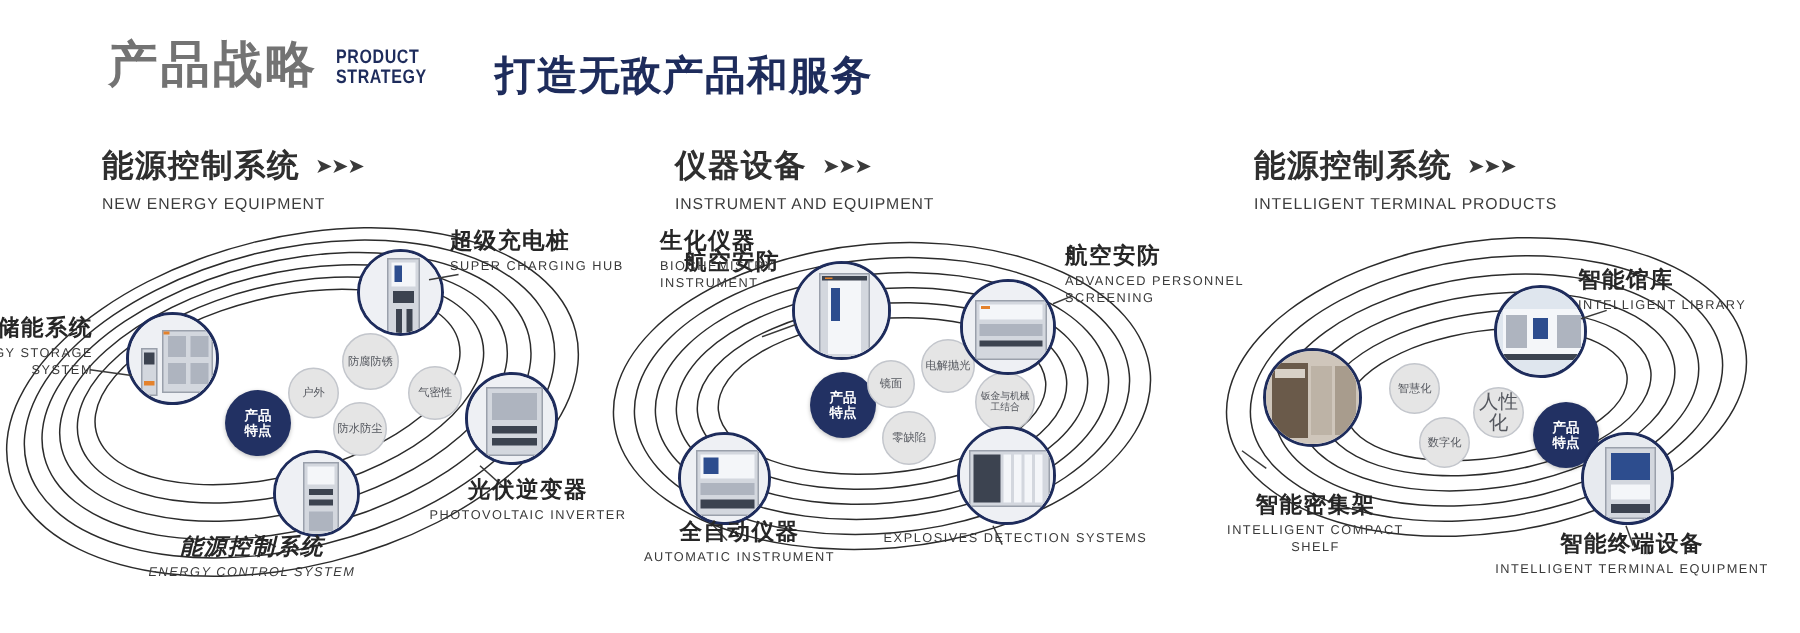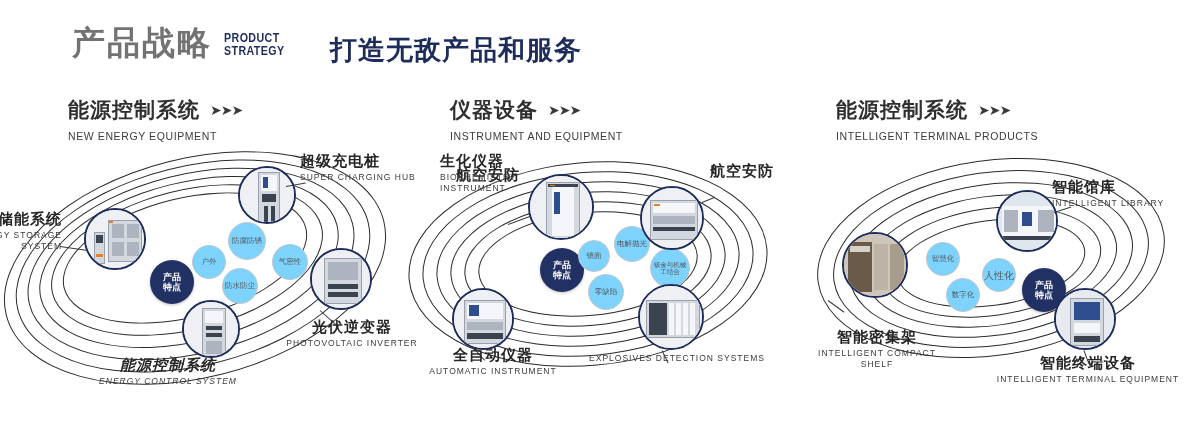--- a/index.html
+++ b/index.html
@@ -60,21 +60,21 @@
 
   
   .lab{position:absolute;white-space:nowrap;}
   .lab .cn{font-size:15px;font-weight:bold;color:#262626;letter-spacing:1px;line-height:1.15;}
   .lab .en{font-size:8.5px;color:#3a3a3a;letter-spacing:1px;line-height:1.25;margin-top:3px;}
   .lab.r{text-align:right;}
   .lab.c{text-align:center;}
 
   
   .fbub{
-    position:absolute;border-radius:50%;border:1px solid #c3c6cc;background:#7dd3fc;
+    position:absolute;border-radius:50%;border:1px solid #c3c6cc;background:#e5e5e5;
     display:flex;align-items:center;justify-content:center;text-align:center;
     color:#54575e;line-height:1.1;box-sizing:border-box;
   }
   .fbub span{display:block;}
   .core{
     position:absolute;border-radius:50%;background:#223163;color:#fff;
     display:flex;align-items:center;justify-content:center;text-align:center;
     font-weight:bold;line-height:1.15;box-sizing:border-box;
     box-shadow:0 1px 3px rgba(0,0,0,.25);
   }
@@ -290,20 +290,24 @@
         <div class="cab" style="left:8px;top:12px;width:48px;height:40px;"></div>
         <div class="lt" style="left:11px;top:15px;width:42px;height:10px;"></div>
         <div class="pnl" style="left:11px;top:28px;width:42px;height:8px;"></div>
         <div class="dk" style="left:11px;top:39px;width:42px;height:4px;"></div>
         <div class="or" style="left:12px;top:16px;width:6px;height:2px;"></div>
       </div>
     </div>
     <div class="lead" style="left:302px;top:52px;width:14px;transform:rotate(-22deg);"></div>
     <div class="lab" style="left:310px;top:12px;width:140px;">
       <div class="cn">航空安防</div>
+      <div class="en">
+        <div>ADVANCED PERSONNEL</div>
+        <div>SCREENING</div>
+      </div>
     </div>
 
     <div class="node" style="left:52px;top:138px;width:62px;height:62px;">
       <div class="ill">
         <div class="cab" style="left:10px;top:10px;width:42px;height:44px;"></div>
         <div class="lt" style="left:13px;top:13px;width:36px;height:16px;"></div>
         <div class="bl" style="left:15px;top:15px;width:10px;height:11px;"></div>
         <div class="pnl" style="left:13px;top:32px;width:36px;height:8px;"></div>
         <div class="dk" style="left:13px;top:43px;width:36px;height:6px;"></div>
       </div>
@@ -344,21 +348,21 @@
     <div class="core" style="left:222px;top:118px;width:44px;height:44px;font-size:9px;">
       <span>
         <span>产品</span><br>
         <span>特点</span>
       </span>
     </div>
 
     <div class="fbub" style="left:126px;top:92px;width:34px;height:34px;font-size:7.5px;">
       <span>智慧化</span>
     </div>
-    <div class="fbub" style="left:182px;top:108px;width:34px;height:34px;font-size:10px;align-items:center;">
+    <div class="fbub" style="left:182px;top:108px;width:34px;height:34px;font-size:13px;align-items:center;">
       <span>人性化</span>
     </div>
     <div class="fbub" style="left:146px;top:128px;width:34px;height:34px;font-size:7.5px;">
       <span>数字化</span>
     </div>
 
     <div class="node" style="left:196px;top:40px;width:62px;height:62px;">
       <div class="ill" style="background:#dfe6ee;">
         <div class="lt" style="left:4px;top:14px;width:54px;height:30px;"></div>
         <div class="pnl" style="left:6px;top:18px;width:14px;height:22px;"></div>

